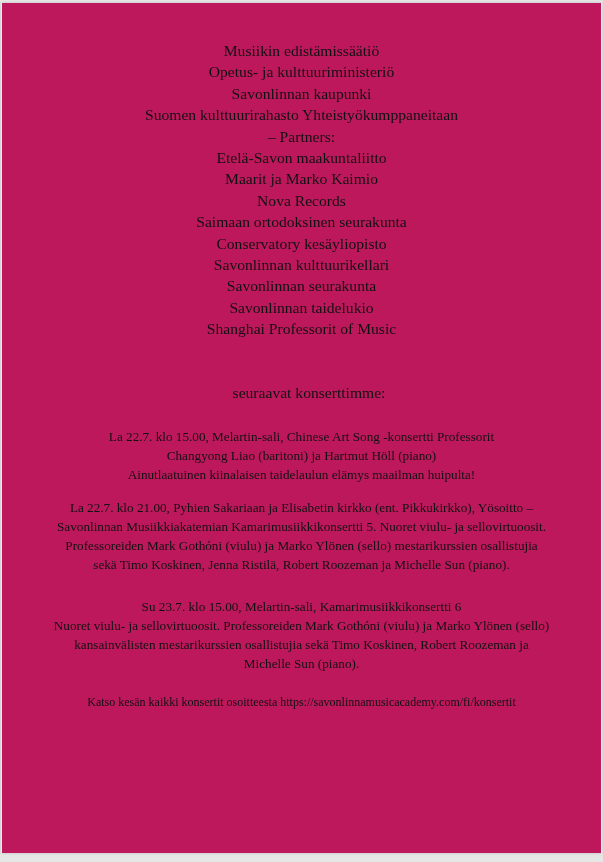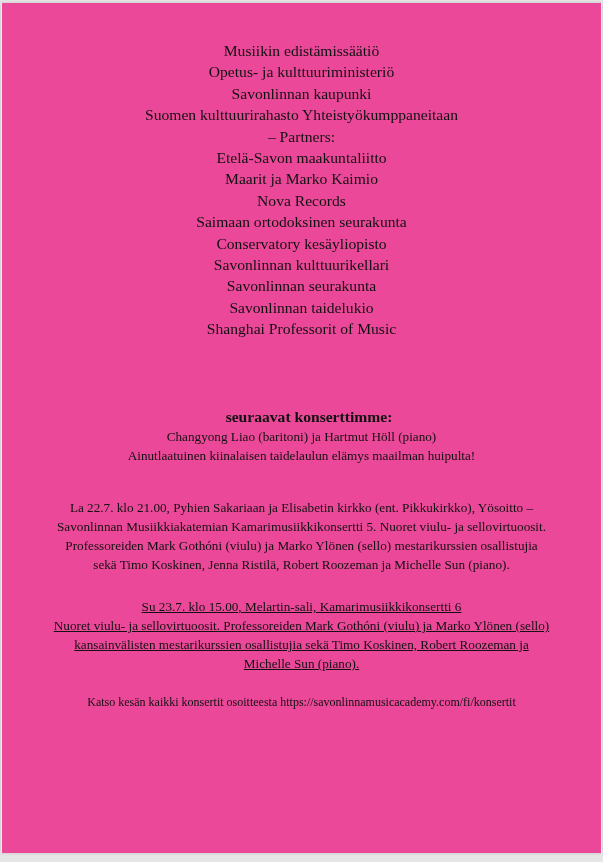--- a/index.html
+++ b/index.html
@@ -1,33 +1,33 @@
 <!DOCTYPE html>
 <html><head>
 <meta charset="utf-8">
 <style>
   html, body { margin: 0; padding: 0; background: #e6e6e6; }
   body { width: 603px; height: 862px; position: relative; overflow: hidden; }
   .page {
     position: absolute; left: 1px; top: 3px; width: 599px; height: 850px;
-    background: #ec4899;
+    background: #be185d;
     box-shadow: 0 0 3px rgba(0,0,0,0.18);
     border-left: 1px solid #ececec; border-right: 1px solid #ececec;
     font-family: "Liberation Serif", "DejaVu Serif", serif;
     color: #111111;
     text-align: center;
   }
   .sponsors { position: absolute; top: 37px; left: 0; right: 0; font-size: 15.6px; line-height: 21.4px; }
   .sponsors div { white-space: nowrap; }
-  .heading { position: absolute; top: 379px; left: 15px; right: 0; font-size: 15.6px; font-weight: bold; line-height: 21px; margin-top: 24px; }
+  .heading { position: absolute; top: 379px; left: 15px; right: 0; font-size: 15.6px; font-weight: normal; line-height: 21px; }
   .concert { position: absolute; left: 0; right: 0; font-size: 13.2px; line-height: 19.1px; }
   .concert div { white-space: nowrap; }
   .c1 { top: 424px; }
   .c2 { top: 495px; }
-  .c3 { top: 594px; text-decoration: underline; }
+  .c3 { top: 594px; }
   .footer { position: absolute; top: 690px; left: 0; right: 0; font-size: 12px; line-height: 19px; white-space: nowrap; }
 </style>
 </head>
 <body>
 
 <div class="page">
 
   <div class="sponsors">
     <div>Musiikin edistämissäätiö</div>
     <div>Opetus- ja kulttuuriministeriö</div>
@@ -41,20 +41,21 @@
     <div>Conservatory kesäyliopisto</div>
     <div>Savonlinnan kulttuurikellari</div>
     <div>Savonlinnan seurakunta</div>
     <div>Savonlinnan taidelukio</div>
     <div>Shanghai Professorit of Music</div>
   </div>
 
   <div class="heading">seuraavat konserttimme:</div>
 
   <div class="concert c1">
+    <div>La 22.7. klo 15.00, Melartin-sali, Chinese Art Song -konsertti Professorit</div>
     <div>Changyong Liao (baritoni) ja Hartmut Höll (piano)</div>
     <div>Ainutlaatuinen kiinalaisen taidelaulun elämys maailman huipulta!</div>
   </div>
 
   <div class="concert c2">
     <div>La 22.7. klo 21.00, Pyhien Sakariaan ja Elisabetin kirkko (ent. Pikkukirkko), Yösoitto –</div>
     <div>Savonlinnan Musiikkiakatemian Kamarimusiikkikonsertti 5. Nuoret viulu- ja sellovirtuoosit.</div>
     <div>Professoreiden Mark Gothóni (viulu) ja Marko Ylönen (sello) mestarikurssien osallistujia</div>
     <div>sekä Timo Koskinen, Jenna Ristilä, Robert Roozeman ja Michelle Sun (piano).</div>
   </div>

